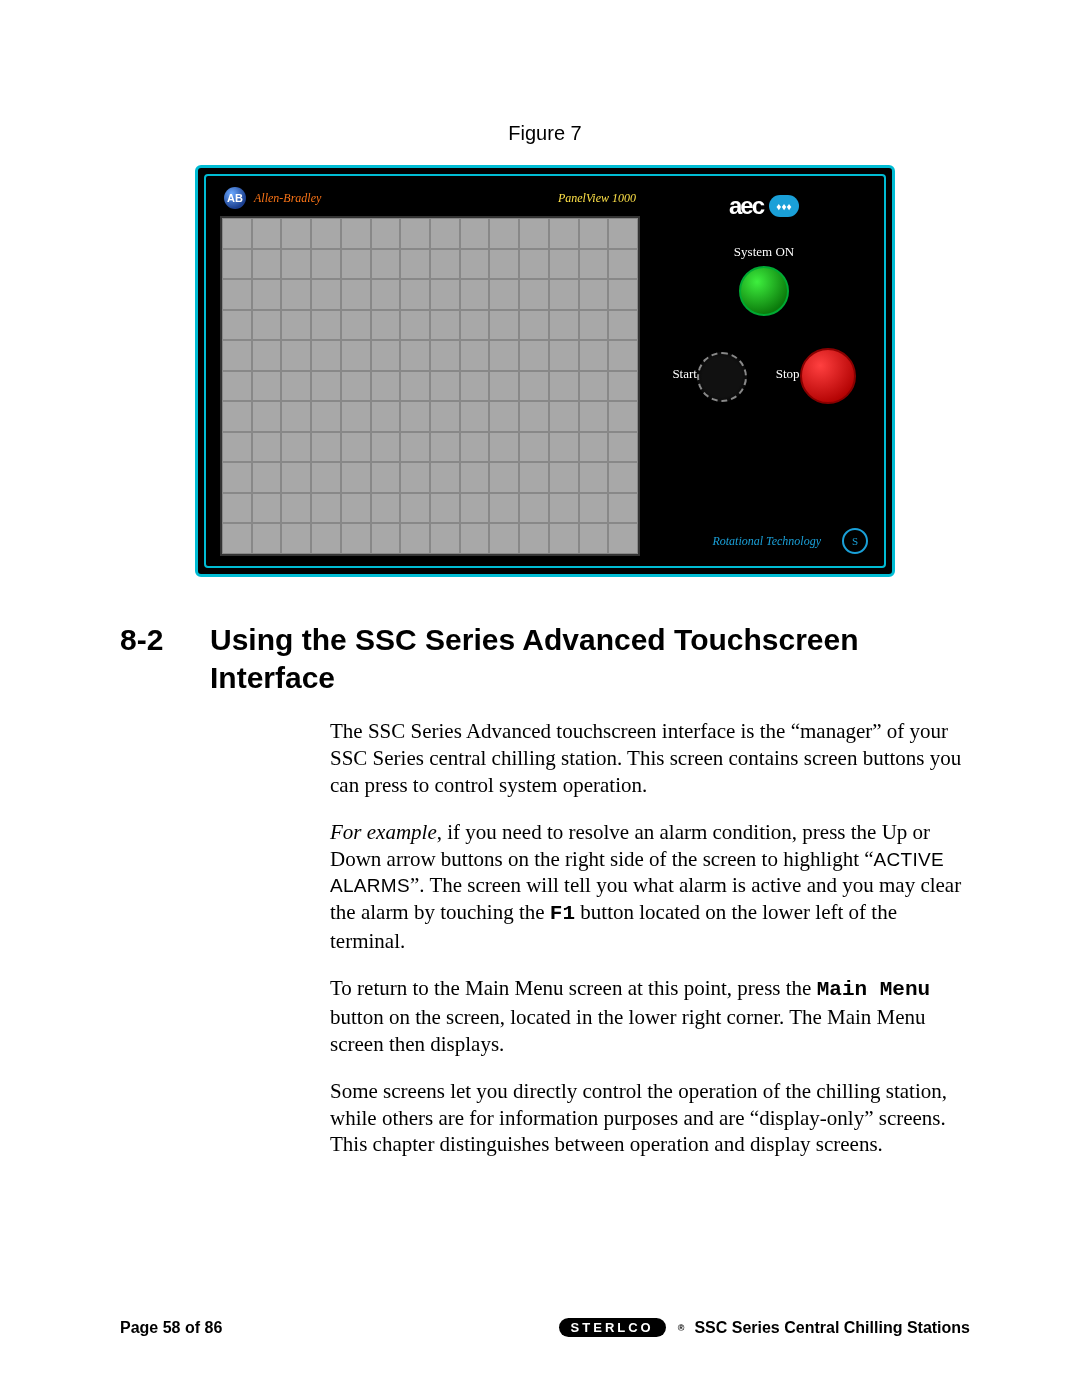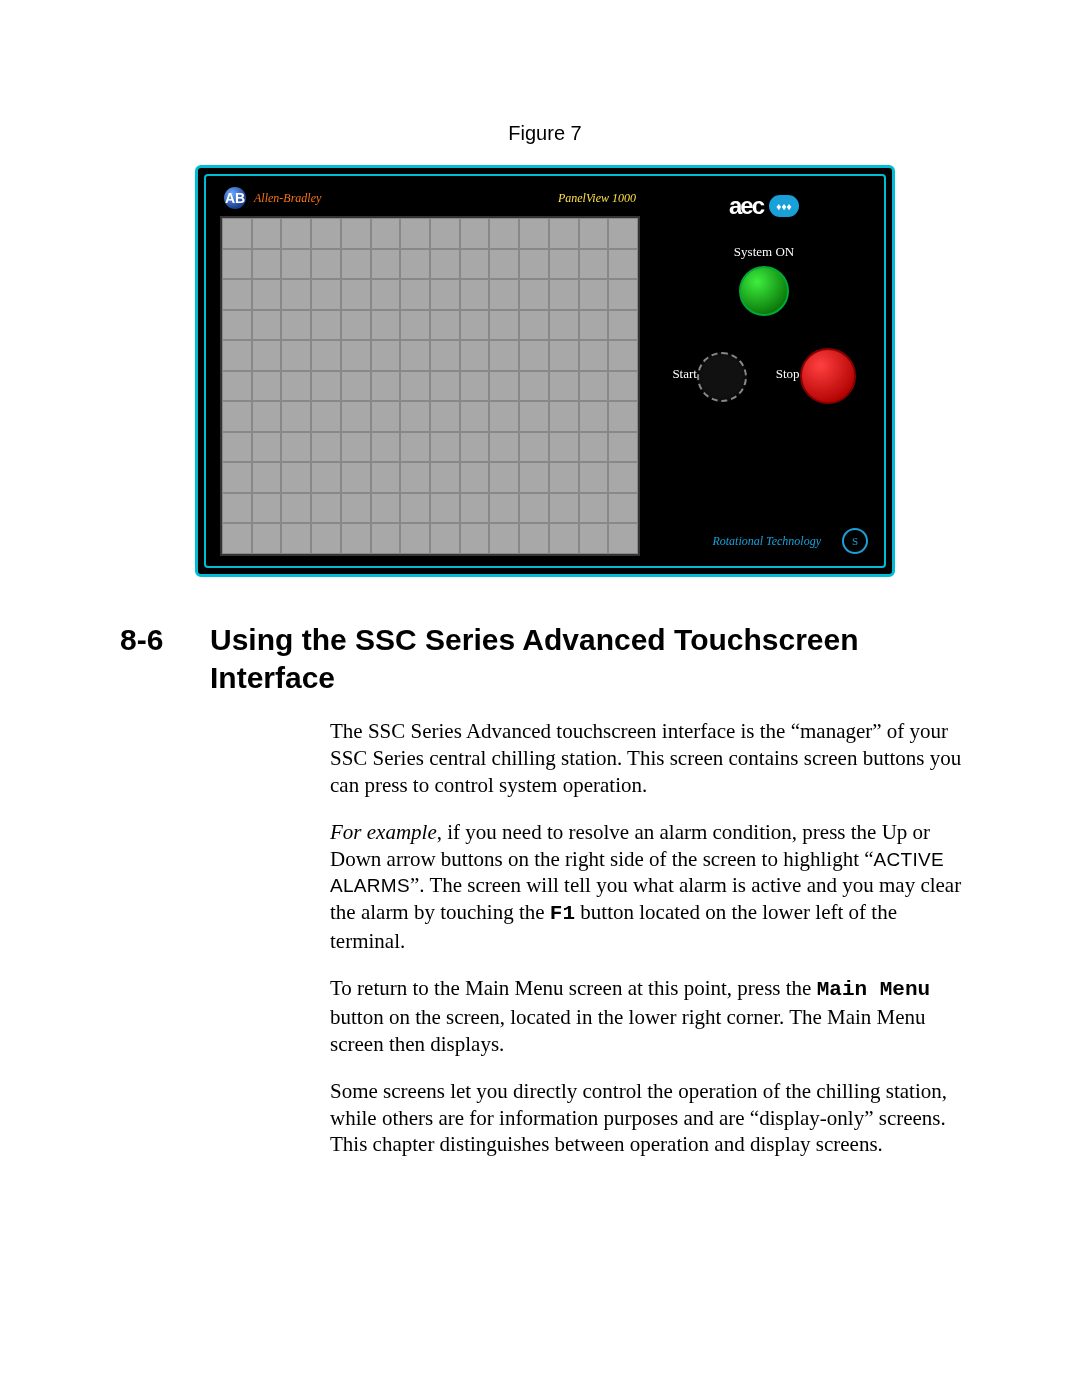--- a/index.html
+++ b/index.html
@@ -59,21 +59,21 @@
     display: flex;
     align-items: center;
     gap: 8px;
   }
   .ab-circle {
     width: 22px;
     height: 22px;
     border-radius: 50%;
     background: radial-gradient(circle at 35% 30%, #6aa8ff, #1b3f8f 70%);
     color: #fff;
-    font-size: 14px;
+    font-size: 11px;
     font-weight: bold;
     display: flex;
     align-items: center;
     justify-content: center;
     font-family: Arial, sans-serif;
   }
   .ab-text {
     font-family: "Times New Roman", serif;
     font-style: italic;
     font-size: 12px;
@@ -450,32 +450,42 @@
             <span>Rotational Technology</span>
             <span class="rot-seal">S</span>
           </div>
         </div>
 
       </div>
     </div>
   </div>
 
   <h2 class="section-head">
-    <span class="sec-num">8-6</span>
+    <span class="sec-num">8-2</span>
     <span class="sec-title">Using the SSC Series Advanced Touchscreen Interface</span>
   </h2>
 
   <div class="body-block">
     <p>The SSC Series Advanced touchscreen interface is the “manager” of your SSC Series central chilling station. This screen contains screen buttons you can press to control system operation.</p>
 
     <p>
       <span class="ital">For example</span><span>, if you need to resolve an alarm condition, press the Up or Down arrow buttons on the right side of the screen to highlight “</span><span class="sans-term">ACTIVE ALARMS</span><span>”.  The screen will tell you what alarm is active and you may clear the alarm by touching the </span><span class="bold-sans">F1</span><span> button located on the lower left of the terminal.</span>
     </p>
 
     <p>
       <span>To return to the Main Menu screen at this point, press the </span><span class="bold-sans">Main Menu</span><span> button on the screen, located in the lower right corner. The Main Menu screen then displays.</span>
     </p>
 
     <p>Some screens let you directly control the operation of the chilling station, while others are for information purposes and are “display-only” screens. This chapter distinguishes between operation and display screens.</p>
   </div>
 
+  <div class="footer">
+    <span>Page 58 of 86</span>
+    <div class="footer-right">
+      <span class="sterlco-badge">
+        <span>STERLCO</span>
+      </span>
+        <span class="sterlco-r">®</span>
+      <span>SSC Series Central Chilling Stations</span>
+    </div>
+  </div>
 
 </div>
 
 </body></html>

